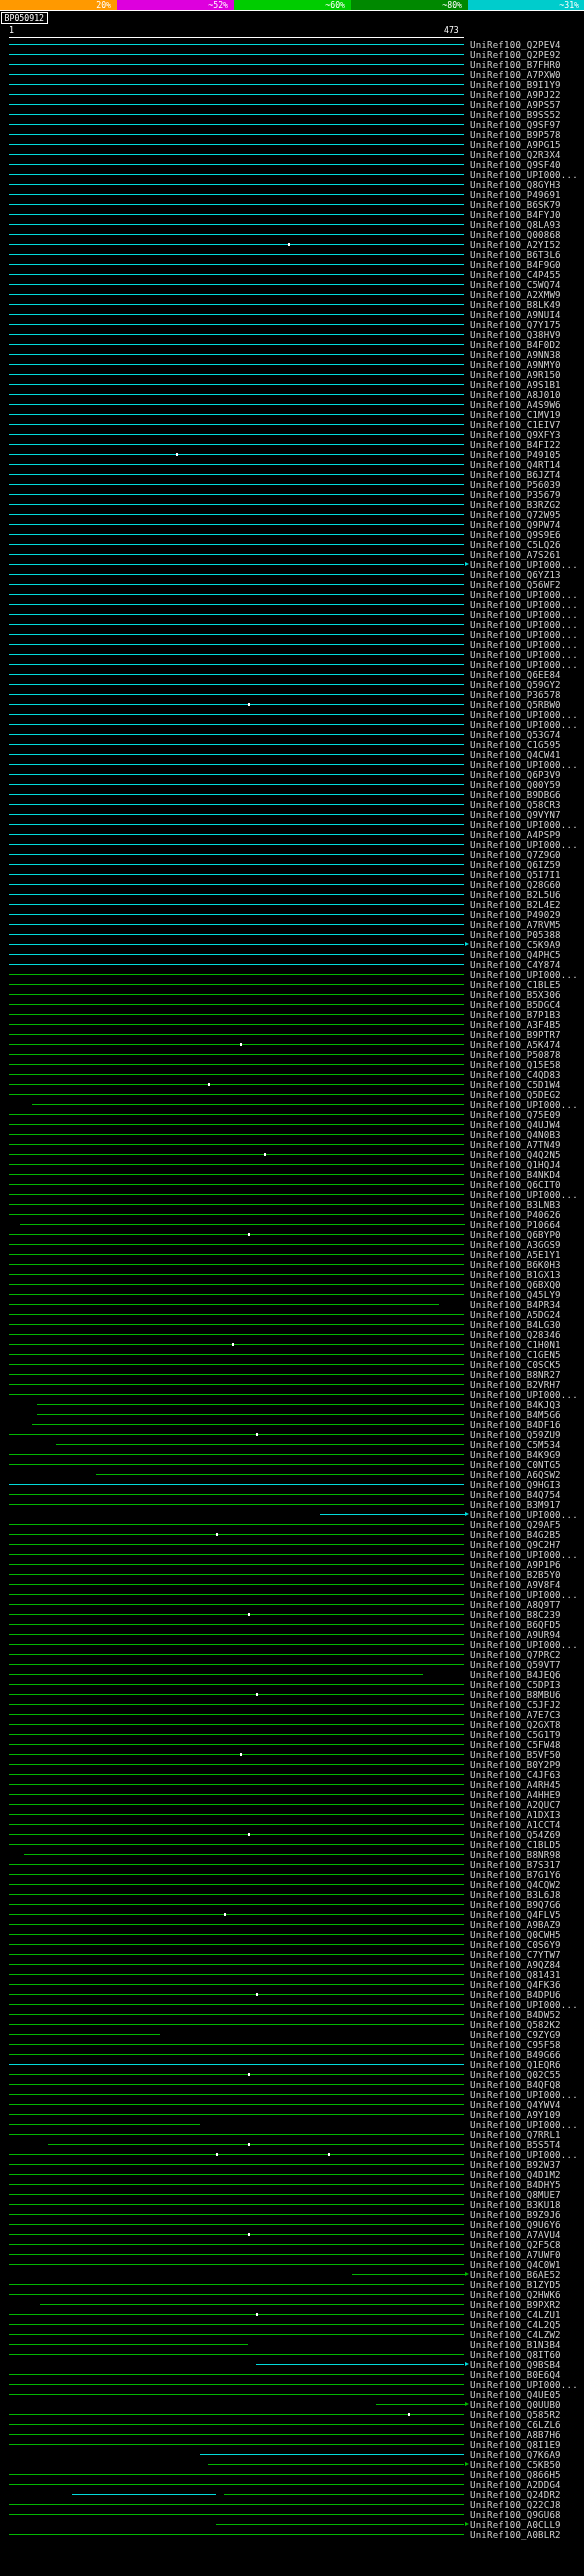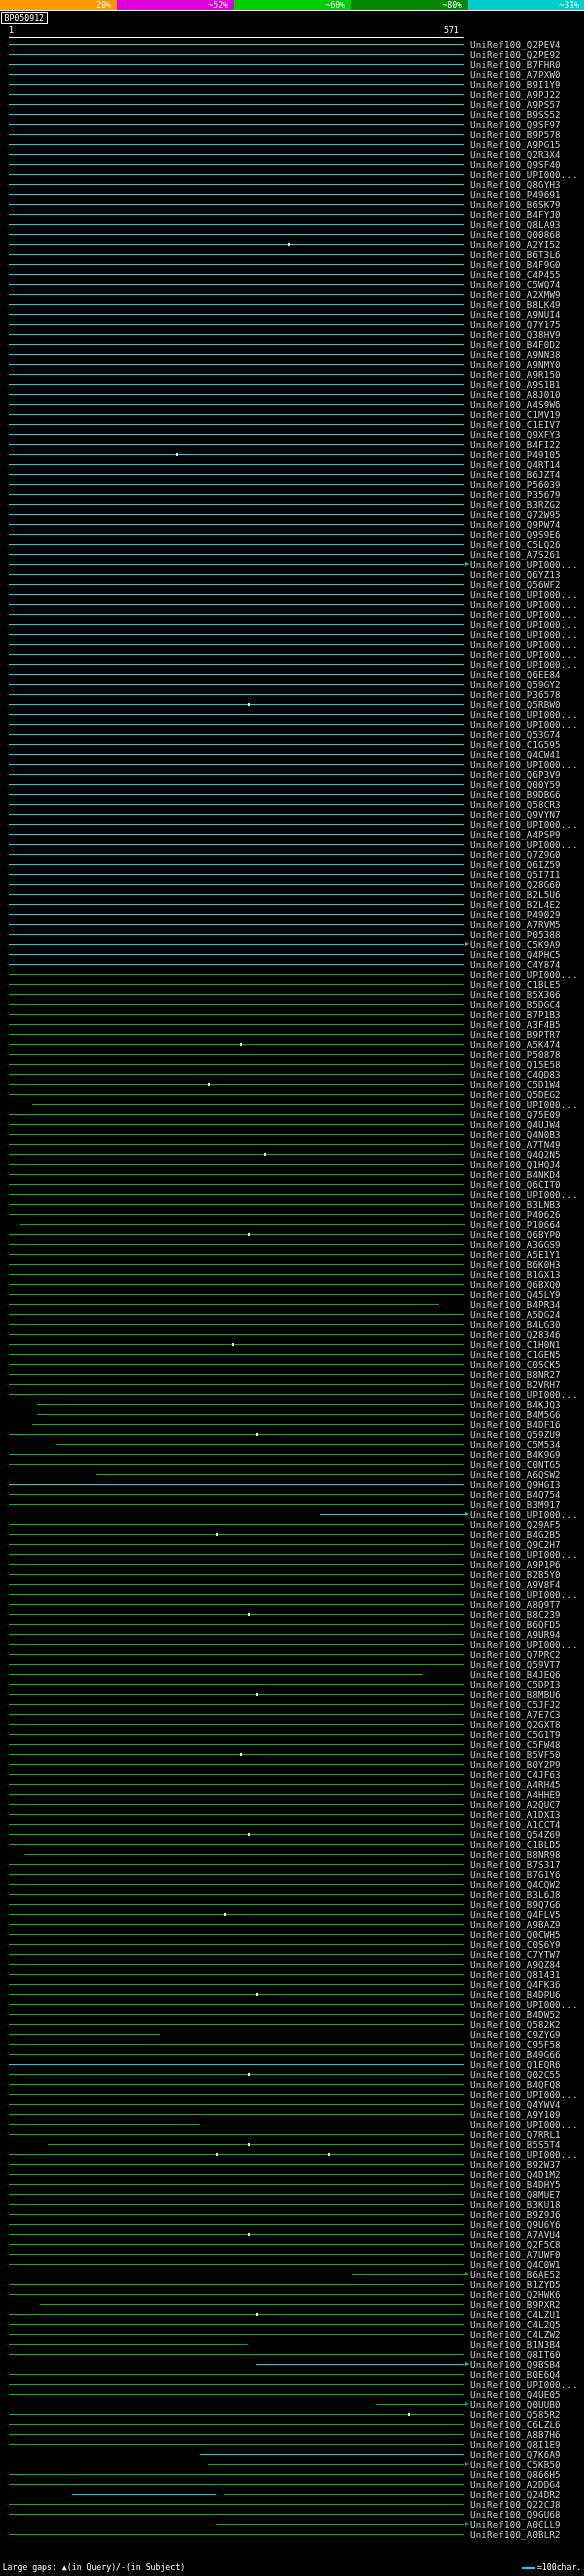--- a/index.html
+++ b/index.html
@@ -42,21 +42,21 @@
       <div class="scaleseg" style="background: rgb(221, 0, 221);"></div>
       <div class="scaleseg" style="background: rgb(0, 204, 0);"></div>
       <div class="scaleseg" style="background: rgb(0, 136, 0);"></div>
       <div class="scaleseg" style="background: rgb(0, 204, 204);"></div>
     </div>
   <div id="topline"></div>
   <div id="querybox">
     <span>BP050912</span>
   </div>
   <span id="qstart">1</span>
-  <span id="qend">571</span>
+  <span id="qend">473</span>
   <div id="rulerline"></div>
 
   <div id="rows">
       <div class="row">
         <div class="seg" style="left: 9.1px; width: 455px; background: rgb(0, 220, 220);"></div>
         <span class="lab">UniRef100_Q2PEV4</span>
       </div>
       <div class="row">
         <div class="seg" style="left: 9.1px; width: 455px; background: rgb(0, 220, 220);"></div>
         <span class="lab">UniRef100_Q2PE92</span>
@@ -1080,25 +1080,19 @@
         <div class="seg" style="left: 216px; width: 248px; background: rgb(0, 184, 0);"></div>
         <div class="arr" style="left: 465px; border-left-color: rgb(0, 184, 0);"></div>
         <span class="lab">UniRef100_A0CLL9</span>
       </div>
       <div class="row">
         <div class="seg" style="left: 9.1px; width: 455px; background: rgb(0, 184, 0);"></div>
         <span class="lab">UniRef100_A0BLR2</span>
       </div>
     </div>
 
-  <div id="footer">
-    <span id="gapleg">Large gaps: ▲(in Query)/-(in Subject)</span>
-    <span id="unitleg">
-      <span class="dash"></span><span>=100char.</span>
-    </span>
-  </div>
 <span class="scalelab" style="left: 58px;">20%</span>
     <span class="scalelab" style="left: 175px;">~52%</span>
     <span class="scalelab" style="left: 292px;">~60%</span>
     <span class="scalelab" style="left: 409px;">~80%</span>
     <span class="scalelab" style="left: 526px;">~31%</span>
   </div>
 
 
 </body></html>

